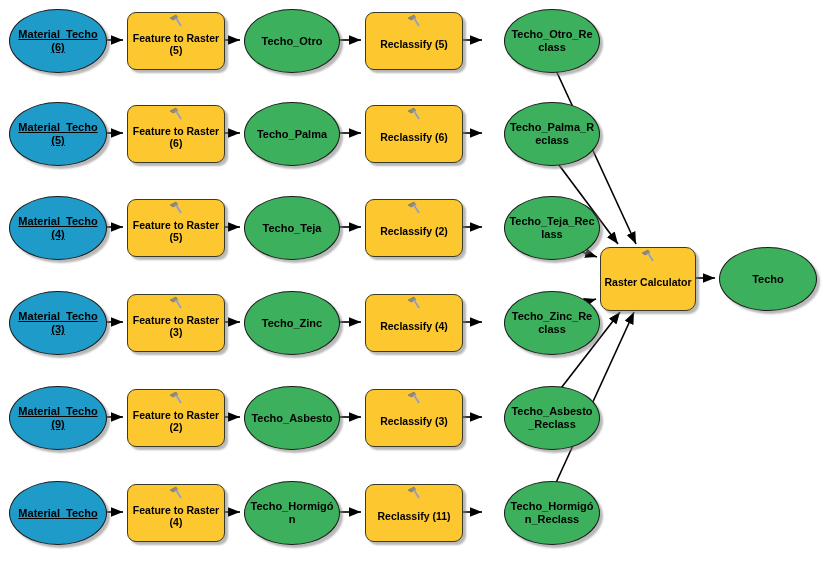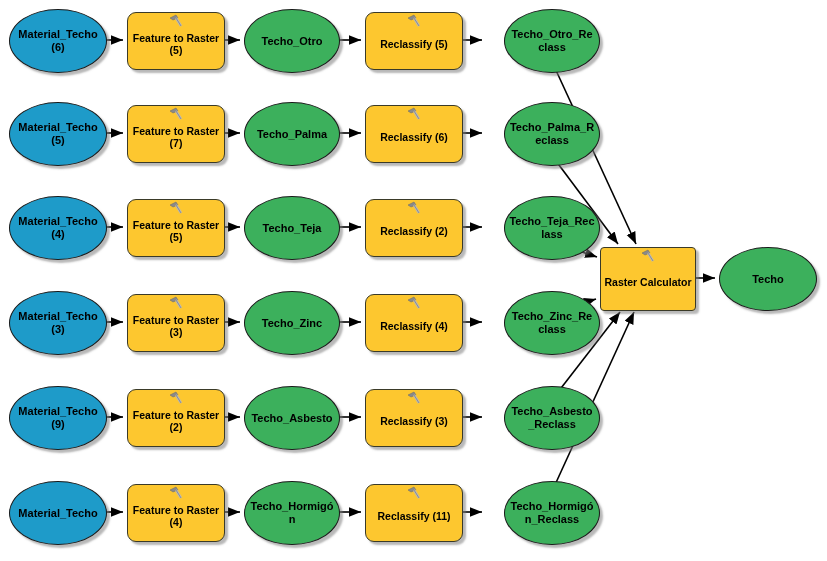--- a/index.html
+++ b/index.html
@@ -8,33 +8,33 @@
     font-family:"Liberation Sans","DejaVu Sans",sans-serif;
   }
   #wires{position:absolute;left:0;top:0;z-index:0;}
   #wires line{stroke:var(--connector,#000);stroke-width:1.6;}
   .node{
     position:absolute;z-index:1;display:flex;align-items:center;justify-content:center;
     text-align:center;color:#000;font-weight:bold;
     box-shadow:3px 3px 2px rgba(125,125,125,.55);
   }
   .ellipse{border-radius:50%;height:62px;top:calc(var(--cy) - 31px);border:1.5px solid #1a1a1a;}
-  .input{background:var(--input-fill,#1E9BC9);}
+  .input{background:var(--input-fill,#1E9BC9);text-decoration:underline;}
   .data{background:var(--data-fill,#3CB05C);}
   .tool{
     background:var(--tool-fill,#FDC72F);height:56px;top:calc(var(--cy) - 28px);
     border-radius:9px;border:1.2px solid #3a3a28;
   }
   .c1{left:9px;width:96px;}
   .c2{left:127px;width:96px;}
   .c3{left:244px;width:94px;}
   .c4{left:365px;width:96px;text-align:center;}
   .c5{left:504px;width:94px;}
   .r0{--cy:40px}.r1{--cy:133px}.r2{--cy:227px}.r3{--cy:322px}.r4{--cy:417px}.r5{--cy:512px}
-  .rc{left:600px;top:247px;width:94px;height:62px;border-radius:4px;}
+  .rc{left:600px;top:247px;width:94px;height:62px;border-radius:10px;}
   .techo{left:719px;top:247px;width:96px;height:62px;justify-content:center;}
   .lbl{display:block;font-size:11px;line-height:1.18;padding:0 4px;}
   .tool .lbl{font-size:10.5px;padding:0 1px;margin-top:6px;}
   .ba{word-break:break-all;}
   .hammer{position:absolute;top:1px;left:50%;transform:translateX(-50%);width:18px;height:14px;line-height:0;}
 </style>
 </head>
 <body>
 
 <div id="canvas">
@@ -114,21 +114,21 @@
 
   <div class="node ellipse input c1 r1">
       <span class="lbl ba">Material_Techo (5)</span>
     </div>
   <div class="node tool c2 r1">
       <span class="hammer"><svg viewBox="0 0 18 14" width="18" height="14">
           <path d="M3 4 L9 1 L11 4 L6 6 Z" fill="#8a8a8a" stroke="#666" stroke-width="0.5"></path>
           <path d="M9 4 L14 12" stroke="#b9b9b9" stroke-width="2.4"></path>
           <path d="M9 4 L14 12" stroke="#8f8f8f" stroke-width="1"></path>
         </svg></span>
-      <span class="lbl">Feature to Raster (7)</span>
+      <span class="lbl">Feature to Raster (6)</span>
     </div>
   <div class="node ellipse data c3 r1">
       <span class="lbl ba">Techo_Palma</span>
     </div>
   <div class="node tool c4 r1">
       <span class="hammer"><svg viewBox="0 0 18 14" width="18" height="14">
           <path d="M3 4 L9 1 L11 4 L6 6 Z" fill="#8a8a8a" stroke="#666" stroke-width="0.5"></path>
           <path d="M9 4 L14 12" stroke="#b9b9b9" stroke-width="2.4"></path>
           <path d="M9 4 L14 12" stroke="#8f8f8f" stroke-width="1"></path>
         </svg></span>

